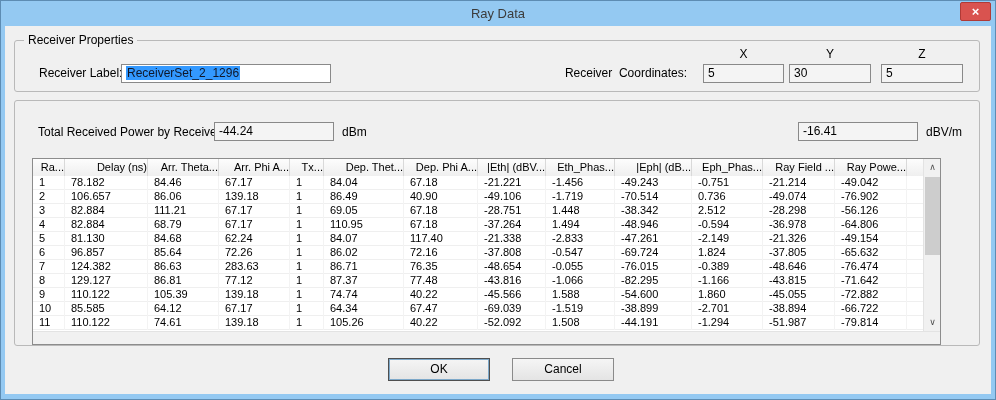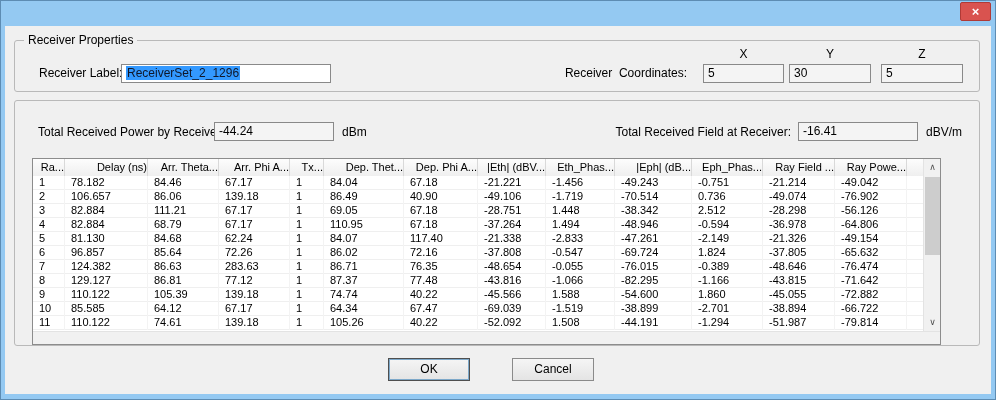--- a/index.html
+++ b/index.html
@@ -53,29 +53,32 @@
   .sbtn { position:absolute; left:0; width:17px; height:17px; text-align:center;
           color:#505050; font-size:9px; line-height:17px;
           font-family:"DejaVu Sans", sans-serif; }
   .sbtn.up { top:0; } .sbtn.down { bottom:0; }
   .vthumb { position:absolute; left:1px; top:18px; width:15px; height:78px;
             background:#cdcdcd; }
   .hscroll { position:absolute; left:0; right:0; bottom:0; height:13px;
              background:#f1f1f1; border-top:1px solid #e3e3e3; }
 
   
-  .btn { position:absolute; top:332px; width:82px; height:23px; text-align:center;
+  .btn { position:absolute; top:332px; width:102px; height:23px; text-align:center;
          line-height:21px; font-size:12px; background:linear-gradient(#f5f5f5,#e4e4e4);
          border:1px solid #8a8a8a; cursor:pointer; }
   .btn.default { border:1px solid #4f4f4f; box-shadow:0 0 0 1px #7da8c9 inset; }
 </style>
 </head>
 <body>
 
 <div class="dialog">
+  <div class="titlebar">
+    <span>Ray Data</span>
+  </div>
   <div class="close-btn">
     <span>×</span>
   </div>
 
   <div class="content">
 
     <div class="groupbox" style="left:9px; top:14px; width:966px; height:52px;">
       <span class="legend">Receiver Properties</span>
 
       <span class="caption" style="left:24px; top:25px;">Receiver Label:</span>
@@ -93,21 +96,20 @@
       <div class="field" style="left:774px; top:23px; width:82px;">30</div>
       <div class="field" style="left:866px; top:23px; width:82px;">5</div>
     </div>
 
     <div class="groupbox" style="left:9px; top:74px; width:966px; height:246px;">
 
       <span class="caption" style="left:23px; top:24px;">Total Received Power by Receiver:</span>
       <div class="field" style="left:199px; top:21px; width:120px;">-44.24</div>
       <span class="caption" style="left:327px; top:24px;">dBm</span>
 
-      <span class="caption" style="right:188px; top:24px;">Total Received Field at Receiver:</span>
       <div class="field" style="left:783px; top:21px; width:120px;">-16.41</div>
       <span class="caption" style="left:911px; top:24px;">dBV/m</span>
 
       <div class="raytable">
         <div class="thead" id="thead">
             <div class="hcell" style="width: 32px;">Ra...</div>
             <div class="hcell" style="width: 83px;">Delay (ns)</div>
             <div class="hcell" style="width: 71px;">Arr. Theta...</div>
             <div class="hcell" style="width: 71px;">Arr. Phi A...</div>
             <div class="hcell" style="width: 34px;">Tx...</div>

